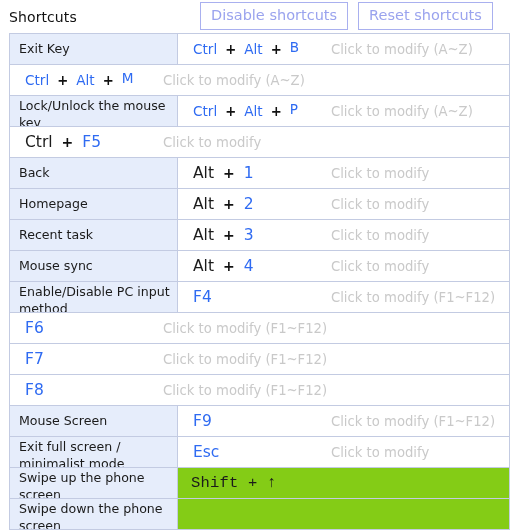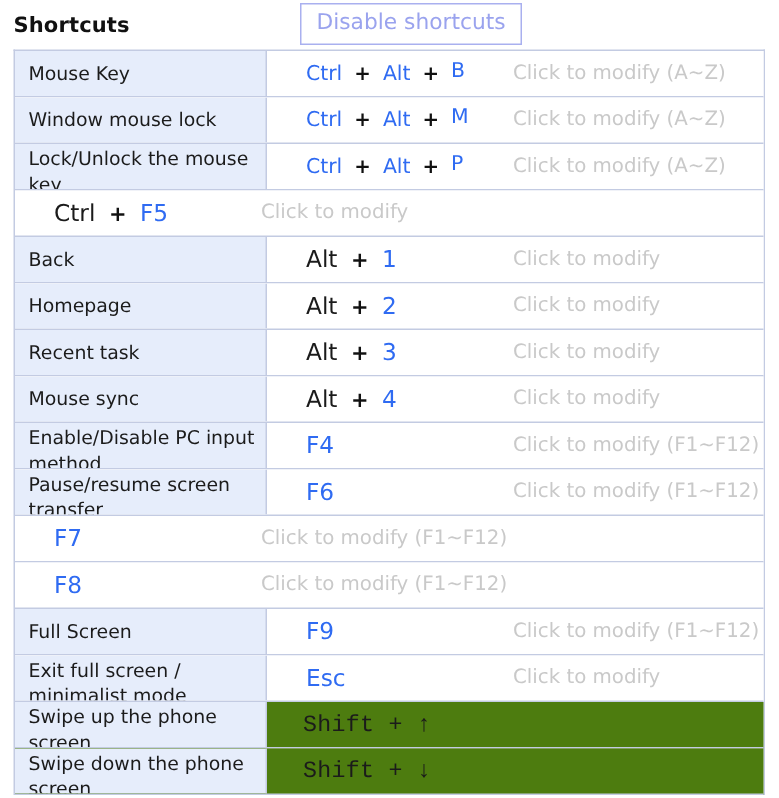--- a/index.html
+++ b/index.html
@@ -20,21 +20,21 @@
   .header {
     position: relative;
     height: 33px;
     display: flex;
     align-items: center;
     padding: 0 9px;
     box-sizing: border-box;
   }
   .title {
     font-size: 14px;
-    font-weight: bold;
+    font-weight: normal;
     color: #111111;
     letter-spacing: 0.1px;
     white-space: nowrap;
   }
   .hdr-buttons {
     position: absolute;
     left: 200px;
     top: 2px;
     display: flex;
     gap: 10px;
@@ -61,21 +61,21 @@
     width: 501px;
   }
   .row {
     display: flex;
     height: 31px;
     border-bottom: 1px solid #c3cbe2;
     box-sizing: border-box;
     overflow: hidden;
     background: #ffffff;
   }
-  .row.full-blue { background: #4d7c0f; }
+  .row.full-blue { background: #84cc16; }
 
   .cell-label {
     width: 168px;
     flex: 0 0 168px;
     background: #e6edfb;
     border-right: 1px solid #c3cbe2;
     box-sizing: border-box;
     padding: 6px 0 0 9px;
     font-size: 12.6px;
     line-height: 17px;
@@ -83,21 +83,20 @@
     overflow: hidden;
   }
   .row.two-line .cell-label { padding-top: 1px; }
 
   .cell-value {
     flex: 1 1 auto;
     position: relative;
     box-sizing: border-box;
     display: flex;
     align-items: center;
-    margin-left: 11px;
   }
 
   .combo {
     position: absolute;
     left: 13px;
     top: 50%;
     transform: translateY(-50%);
     display: flex;
     align-items: baseline;
     white-space: nowrap;
@@ -142,39 +141,39 @@
   
   .k.raised { position: relative; top: -2px; }
 </style>
 </head>
 <body>
 
 <div class="header">
   <div class="title">Shortcuts</div>
   <div class="hdr-buttons">
     <button class="hdr-btn">Disable shortcuts</button>
+    <button class="hdr-btn">Reset shortcuts</button>
   </div>
 </div>
 
 <div class="table" id="shortcuts-table">
     <div class="row">
-      <div class="cell-label">Mouse Key</div>
+      <div class="cell-label">Exit Key</div>
       <div class="cell-value">
         <div class="combo">
           <span class="k">Ctrl</span>
           <span class="plus">+</span>
           <span class="k">Alt</span>
           <span class="plus">+</span>
           <span class="k raised">B</span>
         </div>
         <div class="hint">Click to modify (A~Z)</div>
       </div>
     </div>
     <div class="row">
-      <div class="cell-label">Window mouse lock</div>
       <div class="cell-value">
         <div class="combo">
           <span class="k">Ctrl</span>
           <span class="plus">+</span>
           <span class="k">Alt</span>
           <span class="plus">+</span>
           <span class="k raised">M</span>
         </div>
         <div class="hint">Click to modify (A~Z)</div>
       </div>
@@ -249,21 +248,20 @@
     <div class="row two-line">
       <div class="cell-label">Enable/Disable PC input method</div>
       <div class="cell-value">
         <div class="combo big">
           <span class="k">F4</span>
         </div>
         <div class="hint">Click to modify (F1~F12)</div>
       </div>
     </div>
     <div class="row two-line">
-      <div class="cell-label">Pause/resume screen transfer</div>
       <div class="cell-value">
         <div class="combo big">
           <span class="k">F6</span>
         </div>
         <div class="hint">Click to modify (F1~F12)</div>
       </div>
     </div>
     <div class="row">
       <div class="cell-value">
         <div class="combo big">
@@ -274,21 +272,21 @@
     </div>
     <div class="row">
       <div class="cell-value">
         <div class="combo big">
           <span class="k">F8</span>
         </div>
         <div class="hint">Click to modify (F1~F12)</div>
       </div>
     </div>
     <div class="row">
-      <div class="cell-label">Full Screen</div>
+      <div class="cell-label">Mouse Screen</div>
       <div class="cell-value">
         <div class="combo big">
           <span class="k">F9</span>
         </div>
         <div class="hint">Click to modify (F1~F12)</div>
       </div>
     </div>
     <div class="row two-line">
       <div class="cell-label">Exit full screen / minimalist mode</div>
       <div class="cell-value">
@@ -299,17 +297,14 @@
       </div>
     </div>
     <div class="row two-line full-blue">
       <div class="cell-label">Swipe up the phone screen</div>
       <div class="cell-value">
         <div class="combo plain">Shift + ↑</div>
       </div>
     </div>
     <div class="row two-line full-blue">
       <div class="cell-label">Swipe down the phone screen</div>
-      <div class="cell-value">
-        <div class="combo plain">Shift + ↓</div>
-      </div>
     </div>
   </div>
 
 </body></html>

